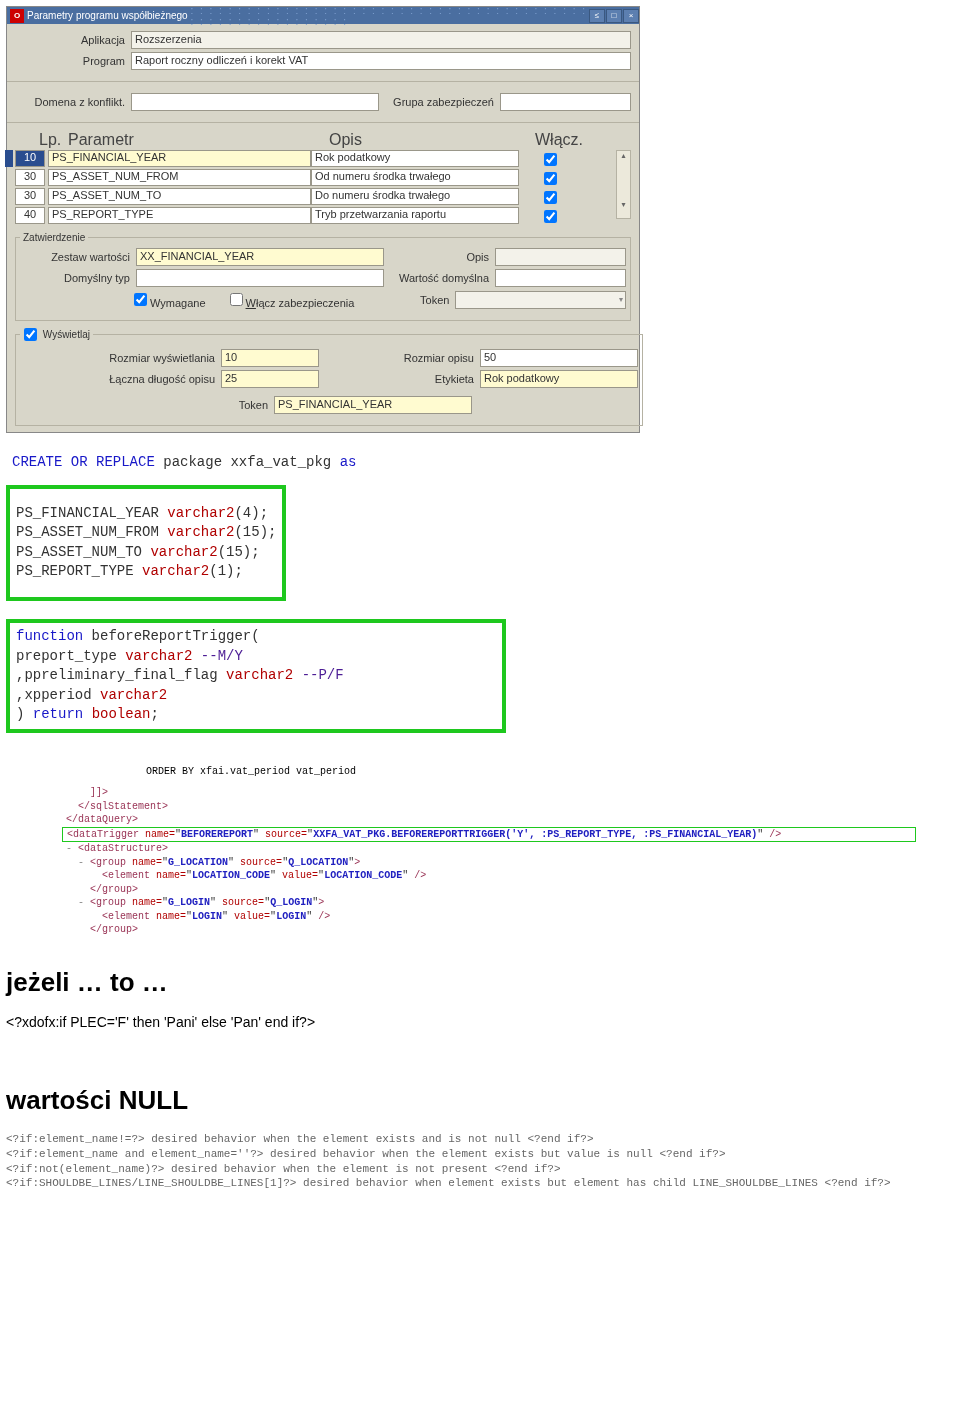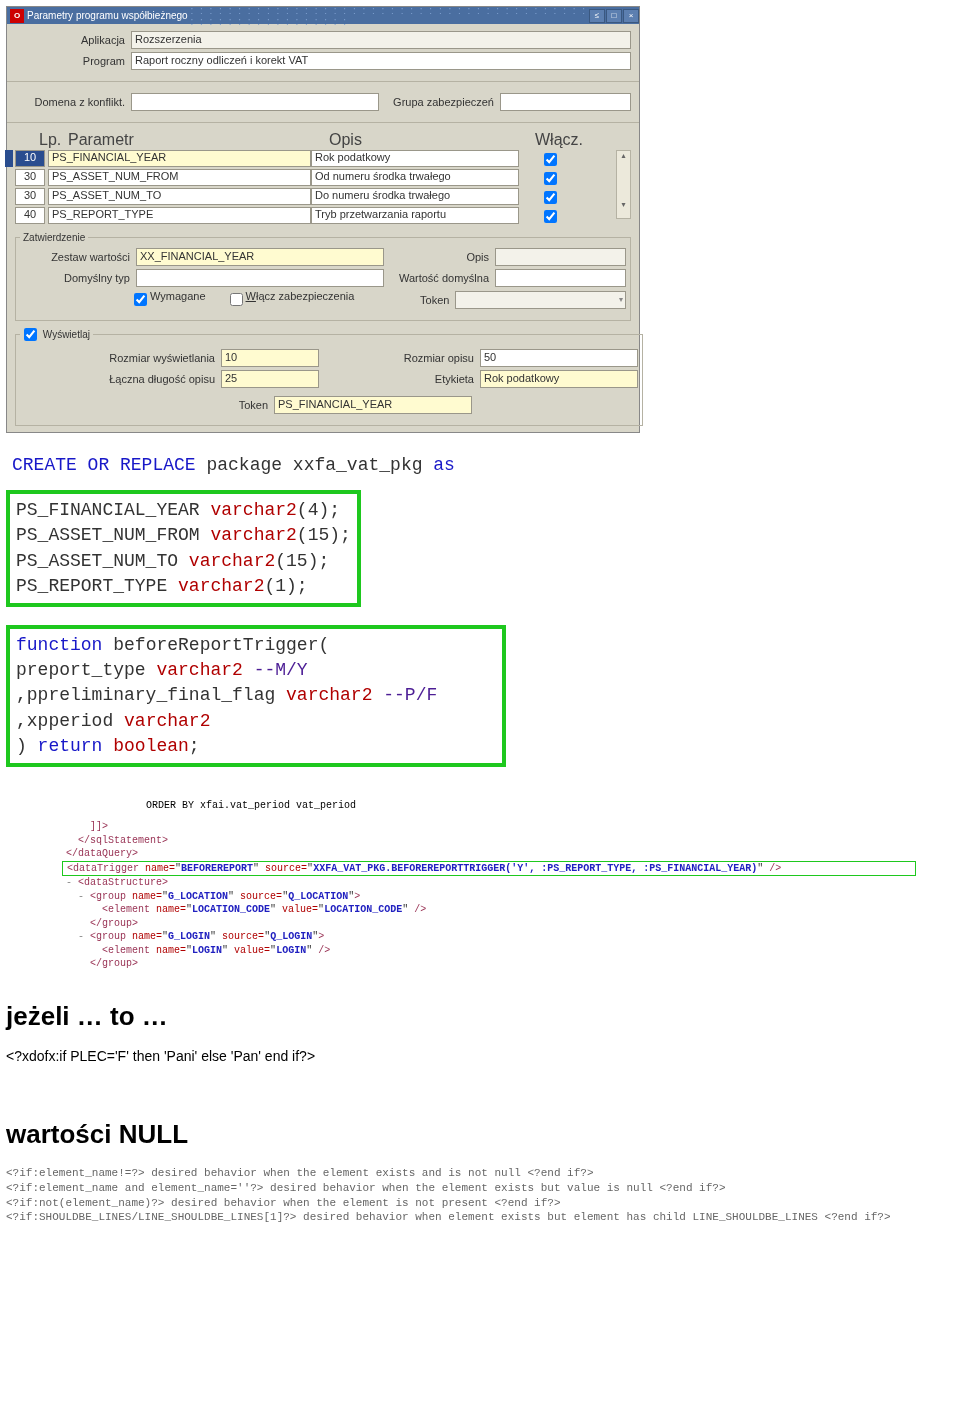--- a/index.html
+++ b/index.html
@@ -20,28 +20,28 @@
 .lp{width:28px;text-align:center;background:#fff;border:1px solid #9a978a;height:15px;margin-left:24px;margin-right:3px}
 .lp.sel{background:#2a4d8f;color:#fff}
 .pnm{width:255px;background:#fff;border:1px solid #9a978a;height:15px;padding:0 3px}
 .pnm.sel{background:#fffbd0}
 .pds{width:200px;background:#fff;border:1px solid #9a978a;height:15px;padding:0 3px}
 .chk{width:13px;height:13px;margin-left:25px}
 .sbbox{width:13px;background:#ece9db;border:1px solid #b5b2a3;position:relative}
 .sba{font-size:8px;color:#666;text-align:center}
 fieldset{border:1px solid #b5b2a3;margin:6px 0 2px 0;padding:2px 4px 8px 4px}
 legend{font-size:10px;color:#333;padding:0 3px}
-.cbwrap{display:inline-flex;align-items:flex-start;margin-right:20px}
+.cbwrap{display:inline-flex;align-items:flex-end;margin-right:20px}
 .cbwrap input{margin-right:3px}
 
-.codearea{width:640px;margin-top:20px;font-family:'Courier New',monospace;font-size:18px;line-height:1.4}
+.codearea{width:640px;margin-top:20px;font-family:'Courier New',monospace;font-size:14px;line-height:1.4}
 .kw{color:#1818c8}
 .dt{color:#b00000}
 .cm{color:#4c1d95}
-.box1{border:4px solid #1ec81e;padding:4px 6px;display:inline-block;margin:12px 0}
+.box1{border:4px solid #1ec81e;padding:15px 6px;display:inline-block;margin:12px 0}
 .box2{border:4px solid #1ec81e;padding:4px 6px;display:inline-block;margin:6px 0;width:480px}
 .xmlarea{margin-top:26px;font-family:'Courier New',monospace;font-size:10px;color:#333;line-height:1.35;padding-left:60px;width:850px}
 .xmlarea .t{color:#993355}
 .xmlarea .a{color:#b00000}
 .xmlarea .v{color:#2020c0;font-weight:bold}
 .xmlarea .m{color:#993355}
 .xmlhi{border:1.5px solid #1ec81e}
 .hdg{font-family:Arial,sans-serif;font-weight:bold;font-size:26px;color:#000;margin:30px 0 16px 0}
 .xdo{font-family:Arial,sans-serif;font-size:14px;color:#000}
 .nullcode{font-family:'Courier New',monospace;font-size:11px;color:#666;line-height:1.35;}

